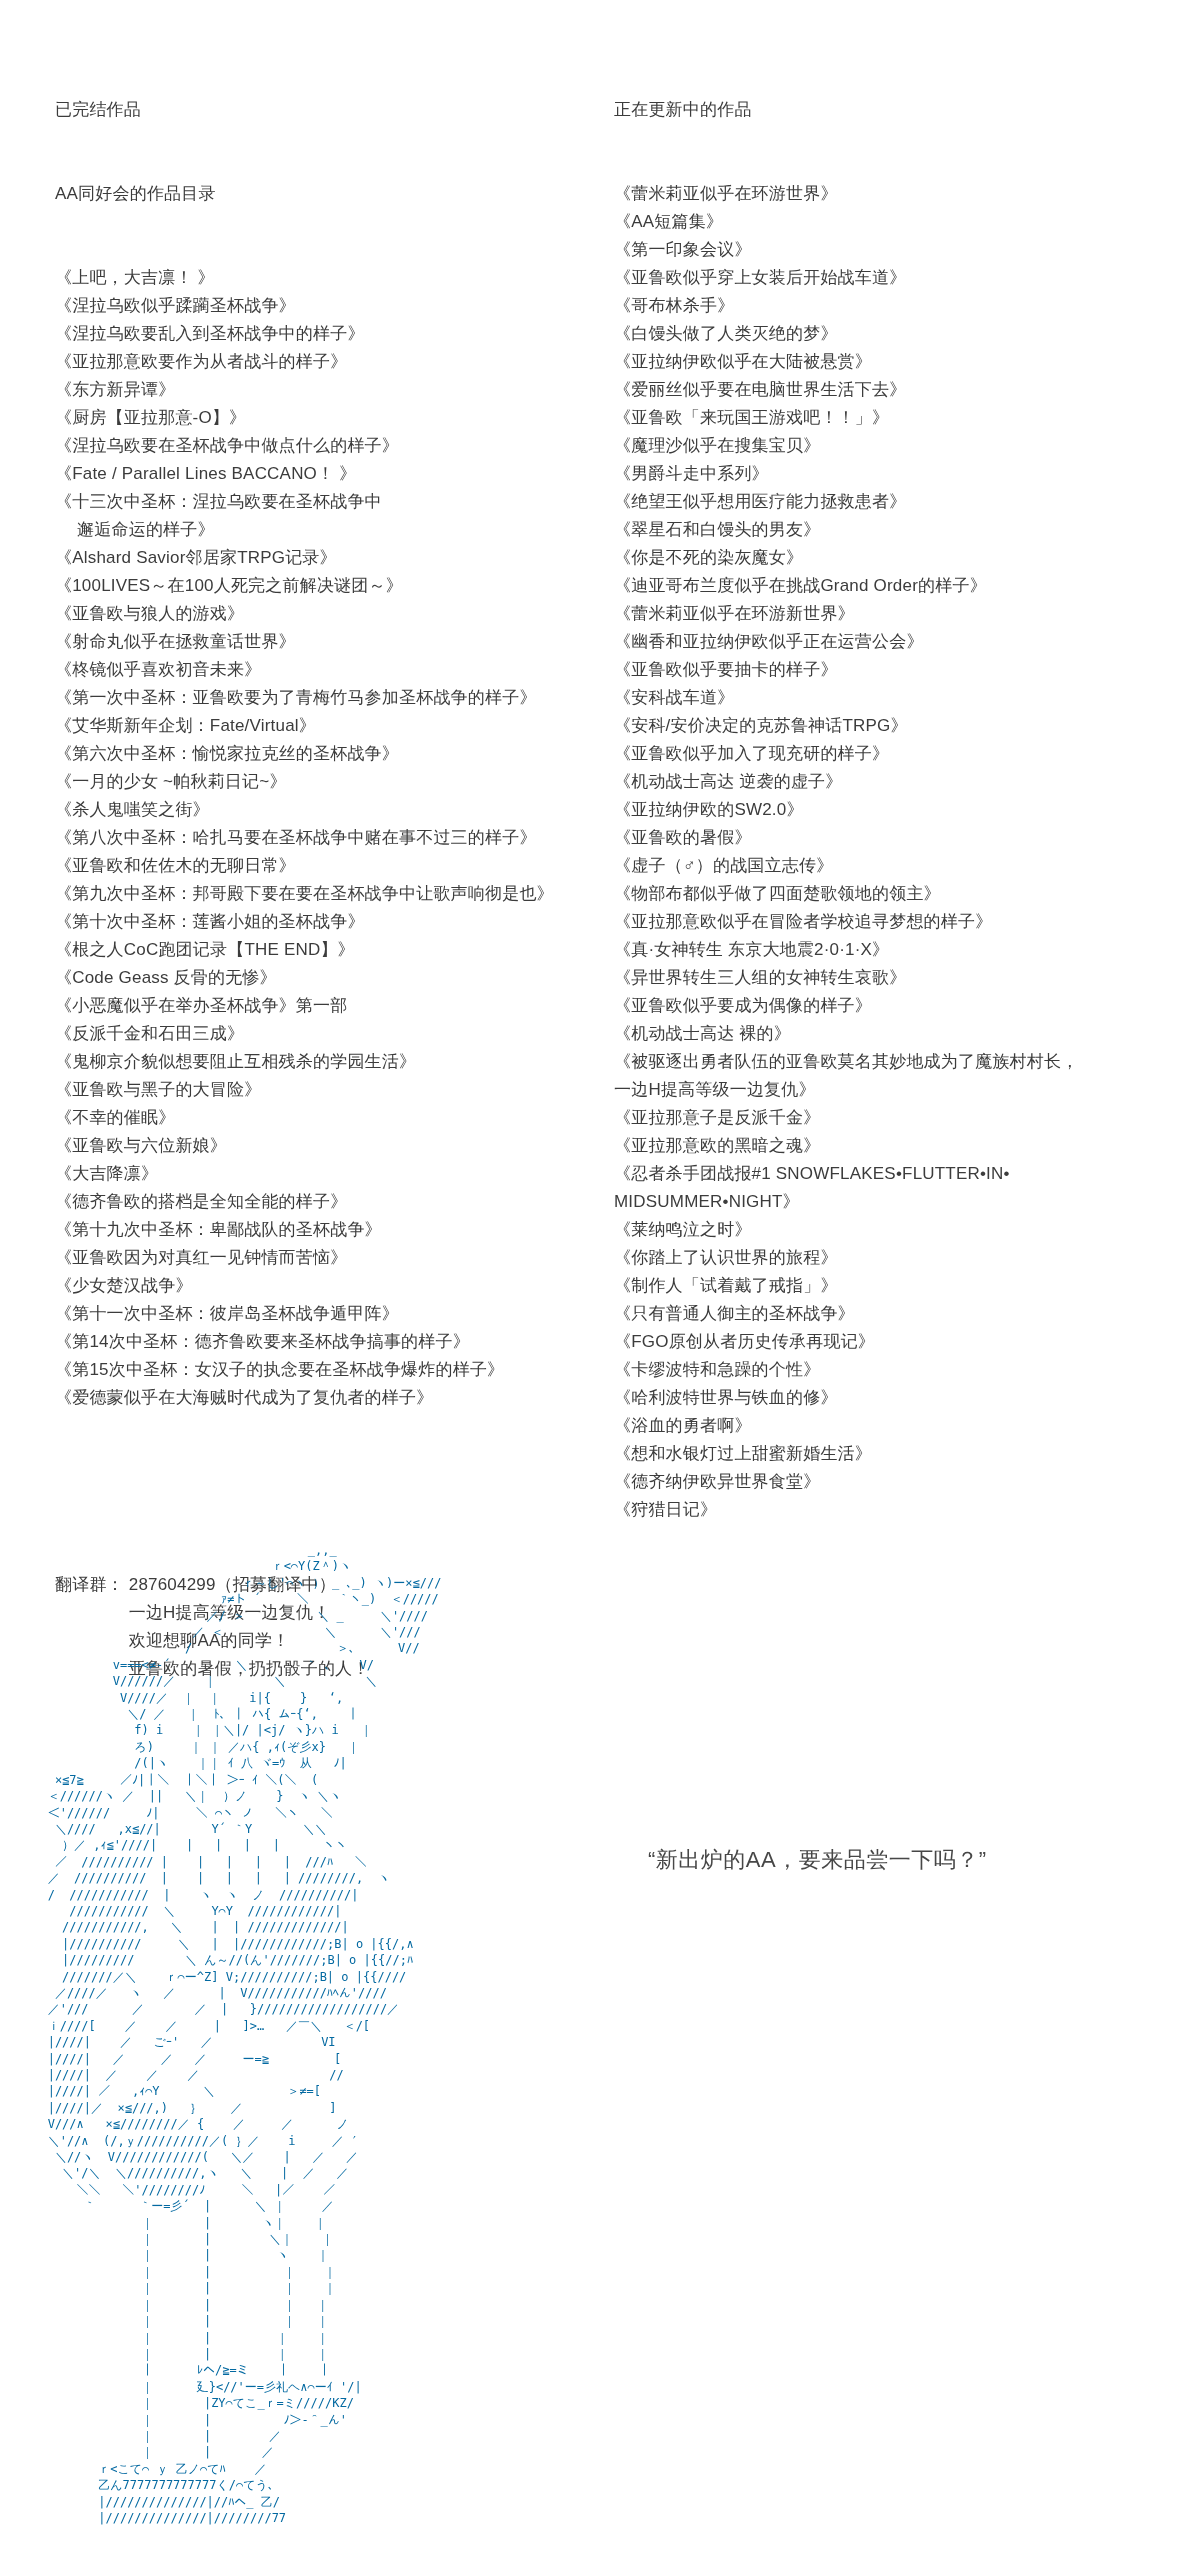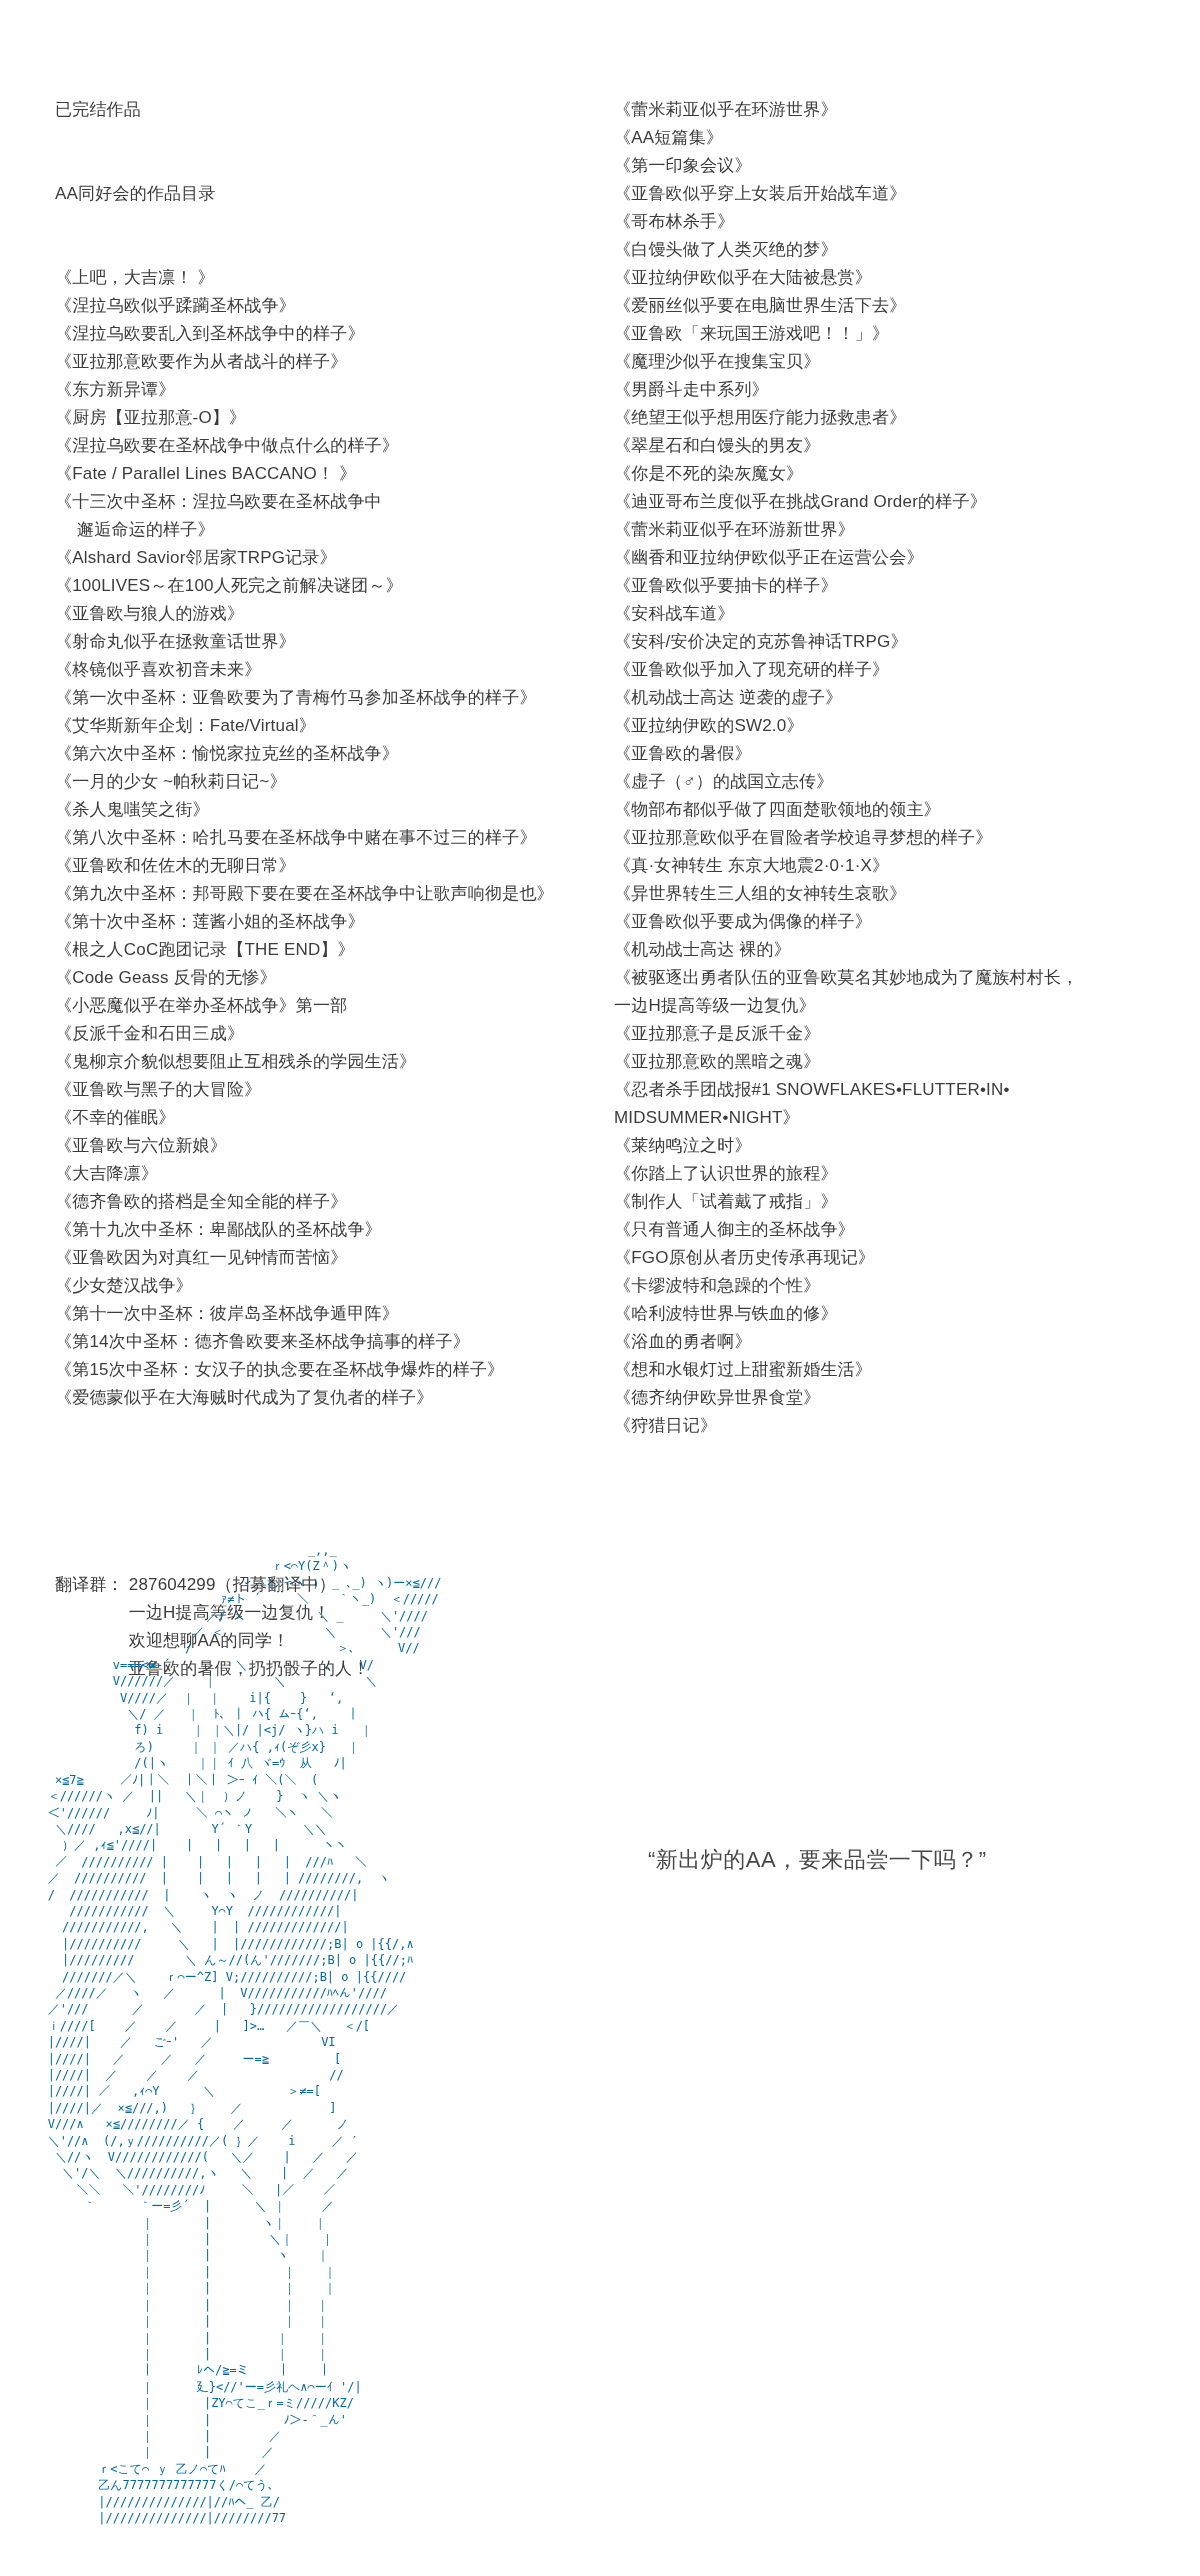--- a/index.html
+++ b/index.html
@@ -38,20 +38,21 @@
 <div>
 
   <div class="col col-left">
     <div class="col-title">已完结作品</div>
     <div class="col-title">AA同好会的作品目录</div>
     <div id="left-list"><div class="work-line">《上吧，大吉凛！ 》</div><div class="work-line">《涅拉乌欧似乎蹂躏圣杯战争》</div><div class="work-line">《涅拉乌欧要乱入到圣杯战争中的样子》</div><div class="work-line">《亚拉那意欧要作为从者战斗的样子》</div><div class="work-line">《东方新异谭》</div><div class="work-line">《厨房【亚拉那意-O】》</div><div class="work-line">《涅拉乌欧要在圣杯战争中做点什么的样子》</div><div class="work-line">《Fate / Parallel Lines BACCANO！ 》</div><div class="work-line">《十三次中圣杯：涅拉乌欧要在圣杯战争中</div><div class="work-line">　 邂逅命运的样子》</div><div class="work-line">《Alshard Savior邻居家TRPG记录》</div><div class="work-line">《100LIVES～在100人死完之前解决谜团～》</div><div class="work-line">《亚鲁欧与狼人的游戏》</div><div class="work-line">《射命丸似乎在拯救童话世界》</div><div class="work-line">《柊镜似乎喜欢初音未来》</div><div class="work-line">《第一次中圣杯：亚鲁欧要为了青梅竹马参加圣杯战争的样子》</div><div class="work-line">《艾华斯新年企划：Fate/Virtual》</div><div class="work-line">《第六次中圣杯：愉悦家拉克丝的圣杯战争》</div><div class="work-line">《一月的少女 ~帕秋莉日记~》</div><div class="work-line">《杀人鬼嗤笑之街》</div><div class="work-line">《第八次中圣杯：哈扎马要在圣杯战争中赌在事不过三的样子》</div><div class="work-line">《亚鲁欧和佐佐木的无聊日常》</div><div class="work-line">《第九次中圣杯：邦哥殿下要在要在圣杯战争中让歌声响彻是也》</div><div class="work-line">《第十次中圣杯：莲酱小姐的圣杯战争》</div><div class="work-line">《根之人CoC跑团记录【THE END】》</div><div class="work-line">《Code Geass 反骨的无惨》</div><div class="work-line">《小恶魔似乎在举办圣杯战争》第一部</div><div class="work-line">《反派千金和石田三成》</div><div class="work-line">《鬼柳京介貌似想要阻止互相残杀的学园生活》</div><div class="work-line">《亚鲁欧与黑子的大冒险》</div><div class="work-line">《不幸的催眠》</div><div class="work-line">《亚鲁欧与六位新娘》</div><div class="work-line">《大吉降凛》</div><div class="work-line">《德齐鲁欧的搭档是全知全能的样子》</div><div class="work-line">《第十九次中圣杯：卑鄙战队的圣杯战争》</div><div class="work-line">《亚鲁欧因为对真红一见钟情而苦恼》</div><div class="work-line">《少女楚汉战争》</div><div class="work-line">《第十一次中圣杯：彼岸岛圣杯战争遁甲阵》</div><div class="work-line">《第14次中圣杯：德齐鲁欧要来圣杯战争搞事的样子》</div><div class="work-line">《第15次中圣杯：女汉子的执念要在圣杯战争爆炸的样子》</div><div class="work-line">《爱德蒙似乎在大海贼时代成为了复仇者的样子》</div></div>
     <div id="qq-groups" class="groups"><div class="group-line">翻译群： 287604299（招募翻译中）</div><div class="group-line">　　　　 一边H提高等级一边复仇！</div><div class="group-line">　　　　 欢迎想聊AA的同学！</div><div class="group-line">　　　　 亚鲁欧的暑假，扔扔骰子的人！</div></div>
   </div>
 
   <div class="col col-right">
+    <div class="col-title">正在更新中的作品</div>
     <div id="right-list"><div class="work-line">《蕾米莉亚似乎在环游世界》</div><div class="work-line">《AA短篇集》</div><div class="work-line">《第一印象会议》</div><div class="work-line">《亚鲁欧似乎穿上女装后开始战车道》</div><div class="work-line">《哥布林杀手》</div><div class="work-line">《白馒头做了人类灭绝的梦》</div><div class="work-line">《亚拉纳伊欧似乎在大陆被悬赏》</div><div class="work-line">《爱丽丝似乎要在电脑世界生活下去》</div><div class="work-line">《亚鲁欧「来玩国王游戏吧！！」》</div><div class="work-line">《魔理沙似乎在搜集宝贝》</div><div class="work-line">《男爵斗走中系列》</div><div class="work-line">《绝望王似乎想用医疗能力拯救患者》</div><div class="work-line">《翠星石和白馒头的男友》</div><div class="work-line">《你是不死的染灰魔女》</div><div class="work-line">《迪亚哥布兰度似乎在挑战Grand Order的样子》</div><div class="work-line">《蕾米莉亚似乎在环游新世界》</div><div class="work-line">《幽香和亚拉纳伊欧似乎正在运营公会》</div><div class="work-line">《亚鲁欧似乎要抽卡的样子》</div><div class="work-line">《安科战车道》</div><div class="work-line">《安科/安价决定的克苏鲁神话TRPG》</div><div class="work-line">《亚鲁欧似乎加入了现充研的样子》</div><div class="work-line">《机动战士高达 逆袭的虚子》</div><div class="work-line">《亚拉纳伊欧的SW2.0》</div><div class="work-line">《亚鲁欧的暑假》</div><div class="work-line">《虚子（♂）的战国立志传》</div><div class="work-line">《物部布都似乎做了四面楚歌领地的领主》</div><div class="work-line">《亚拉那意欧似乎在冒险者学校追寻梦想的样子》</div><div class="work-line">《真·女神转生 东京大地震2·0·1·X》</div><div class="work-line">《异世界转生三人组的女神转生哀歌》</div><div class="work-line">《亚鲁欧似乎要成为偶像的样子》</div><div class="work-line">《机动战士高达 裸的》</div><div class="work-line">《被驱逐出勇者队伍的亚鲁欧莫名其妙地成为了魔族村村长，</div><div class="work-line">一边H提高等级一边复仇》</div><div class="work-line">《亚拉那意子是反派千金》</div><div class="work-line">《亚拉那意欧的黑暗之魂》</div><div class="work-line">《忍者杀手团战报#1 SNOWFLAKES•FLUTTER•IN•</div><div class="work-line">MIDSUMMER•NIGHT》</div><div class="work-line">《莱纳鸣泣之时》</div><div class="work-line">《你踏上了认识世界的旅程》</div><div class="work-line">《制作人「试着戴了戒指」》</div><div class="work-line">《只有普通人御主的圣杯战争》</div><div class="work-line">《FGO原创从者历史传承再现记》</div><div class="work-line">《卡缪波特和急躁的个性》</div><div class="work-line">《哈利波特世界与铁血的修》</div><div class="work-line">《浴血的勇者啊》</div><div class="work-line">《想和水银灯过上甜蜜新婚生活》</div><div class="work-line">《德齐纳伊欧异世界食堂》</div><div class="work-line">《狩猎日记》</div></div>
   </div>
 
   <div class="speech">“新出炉的AA，要来品尝一下吗？”</div>
 
   <pre id="ascii-art">                                       _,,_
                                   ｒ&lt;⌒Y(Z＾)ヽ
                               ｒ～し'⌒ヽ ） _ ､_) ヽ)ー×≦///
                            ｧ≠ト ´     ＼    ｀ヽ_)  ＜/////
                          ／/ ＞          ＼ _     ＼'////

